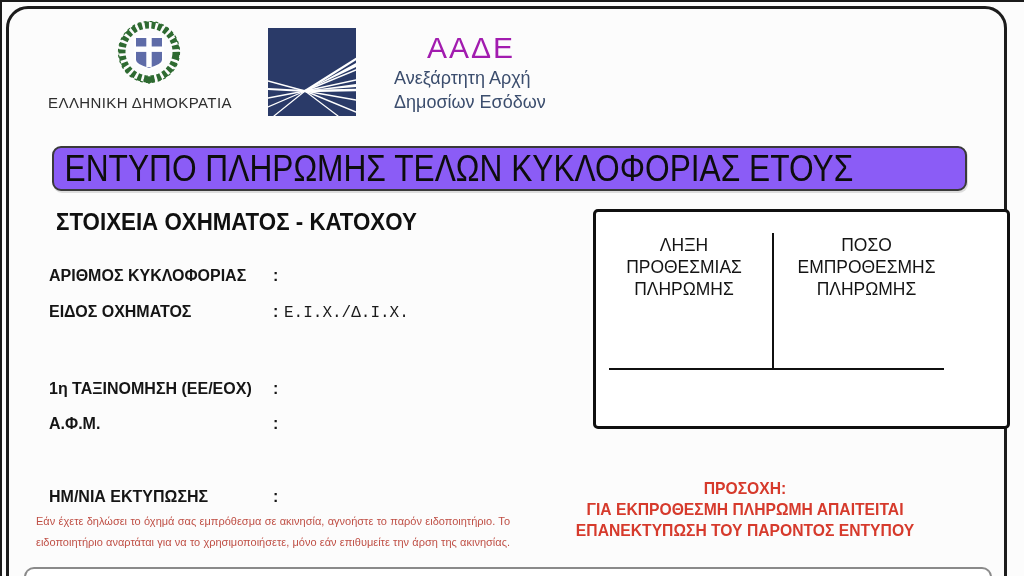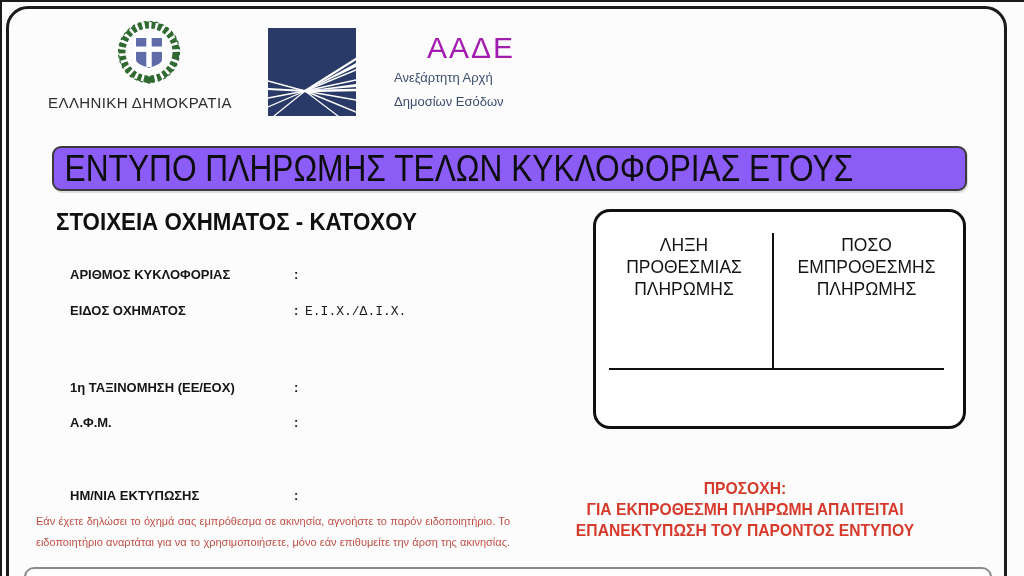--- a/index.html
+++ b/index.html
@@ -23,47 +23,47 @@
     position:absolute;left:27px;top:94px;width:226px;text-align:center;
     font-size:15px;letter-spacing:.4px;color:#2e2e2e;
   }
   .aade-logo{position:absolute;left:268px;top:28px;width:88px;height:88px;}
   .aade-acronym{
     position:absolute;left:393px;top:31px;
     font-size:30px;font-weight:normal;color:#a21caf;letter-spacing:2px;margin-left:34px;
   }
   .aade-subtitle{
     position:absolute;left:394px;top:66px;
-    font-size:13px;line-height:24px;color:#3c4e6e;
+    font-size:18px;line-height:24px;color:#3c4e6e;
   }
   
   .title-box{
     position:absolute;left:52px;top:146px;width:911px;height:41px;
     border:2px solid #3a3a3a;border-radius:9px;background:#8b5cf6;
     box-shadow:1px 2px 0 rgba(0,0,0,.12);
     display:flex;align-items:center;
   }
   .title-text{
     font-size:36px;color:#0d0d0d;white-space:nowrap;padding-left:12px;
     transform:scaleX(.88);transform-origin:left center;letter-spacing:0;
   }
   .section-heading{
     position:absolute;left:56px;top:209px;
     font-size:23px;font-weight:bold;color:#101010;
     transform:scaleX(.97);transform-origin:left center;
   }
   
-  .field-row{position:absolute;left:70px;height:20px;font-size:13px;white-space:nowrap;}
+  .field-row{position:absolute;left:49px;height:20px;font-size:16px;white-space:nowrap;}
   .field-label{display:inline-block;width:224px;font-weight:bold;color:#151515;}
   .field-sep{display:inline-block;width:11px;font-weight:bold;color:#151515;}
   .field-value{color:#1a1a1a;font-family:Liberation Mono, monospace;}
   
   .payment-box{
     position:absolute;left:593px;top:209px;width:367px;height:214px;
-    border:3px solid #101010;border-radius:17px;background:#fff;
+    border:3px solid #101010;border-radius:5px;background:#fff;padding-left:44px;
   }
   .pay-divider-v{position:absolute;left:176px;top:21px;width:2px;height:136px;background:#101010;}
   .pay-divider-h{position:absolute;left:13px;top:156px;width:335px;height:2px;background:#101010;}
   .pay-header{
     position:absolute;top:22px;font-size:18px;line-height:22px;color:#141414;
     text-align:center;white-space:pre-line;transform:scaleX(.97);
   }
   .pay-header.left{left:0;width:176px;transform-origin:center;}
   .pay-header.right{left:178px;width:185px;transform-origin:center;}
   .pay-value{position:absolute;top:110px;font-size:17px;text-align:center;color:#141414;}

